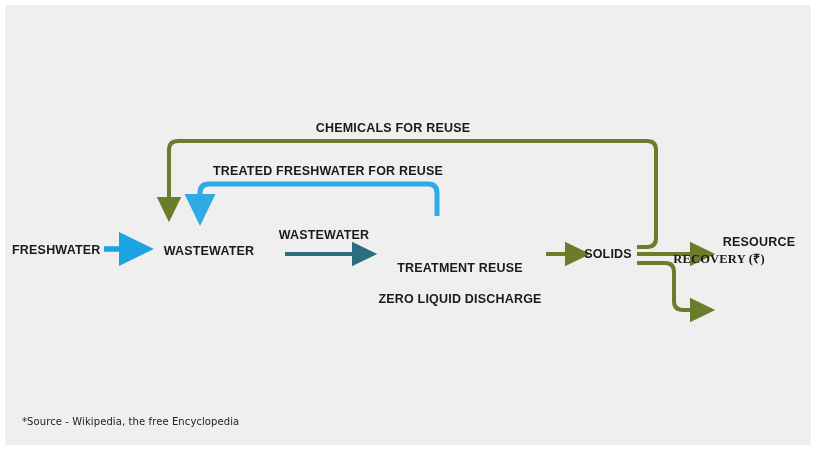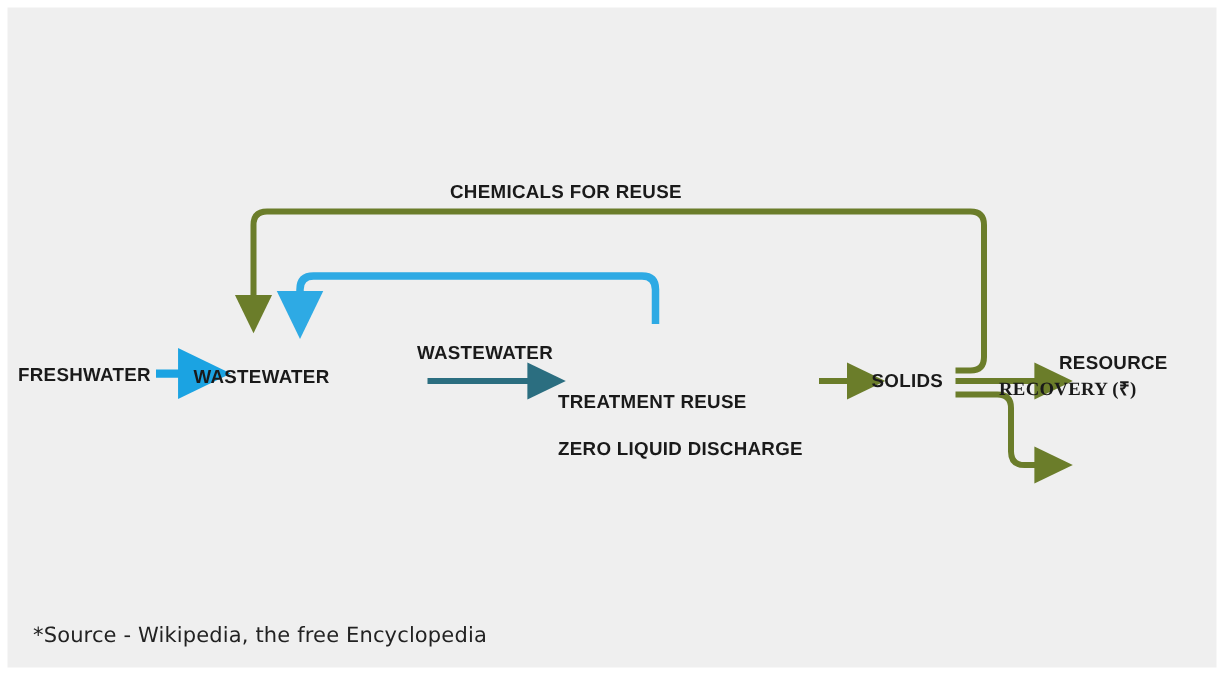--- a/index.html
+++ b/index.html
@@ -27,29 +27,29 @@
   }
   .lbl{
     position:absolute;
     color:#1a1a1a;
     font-family:"Liberation Sans", sans-serif;
     font-weight:bold;
     font-size:12.5px;
     letter-spacing:.2px;
     line-height:17px;
     white-space:pre;
-    text-align:left;
+    text-align:center;
   }
   .lbl.left{text-align:center;}
   .source{
     position:absolute;
     left:22px;top:416px;
     color:#222222;
     font-family:"DejaVu Sans", sans-serif;
-    font-size:14px;
+    font-size:10px;
     font-weight:normal;
     letter-spacing:.1px;
     white-space:pre;
   }
 </style>
 </head>
 <body>
 
 <div id="stage">
   <div id="canvas"></div>
@@ -107,17 +107,18 @@
 
   <div class="lbl" style="left:372px;top:243px;width:176px;margin-top:48px;">ZERO LIQUID DISCHARGE</div>
   <div class="lbl" style="left:372px;top:260px;width:176px;">TREATMENT REUSE</div>
 
   <div class="lbl" style="left:581px;top:246px;width:54px;">SOLIDS</div>
 
   <div class="lbl" style="left:706px;top:234px;width:106px;">RESOURCE</div>
   <div class="lbl" style="left:666px;top:251px;width:106px;font-family:Liberation Serif, serif;">RECOVERY (₹)</div>
 
 
+  <div class="lbl" style="left:208px;top:163px;width:240px;">TREATED FRESHWATER FOR REUSE</div>
 
   <div class="lbl" style="left:300px;top:120px;width:186px;">CHEMICALS FOR REUSE</div>
 
   <div class="source">*Source - Wikipedia, the free Encyclopedia</div>
 </div>
 
 </body></html>

